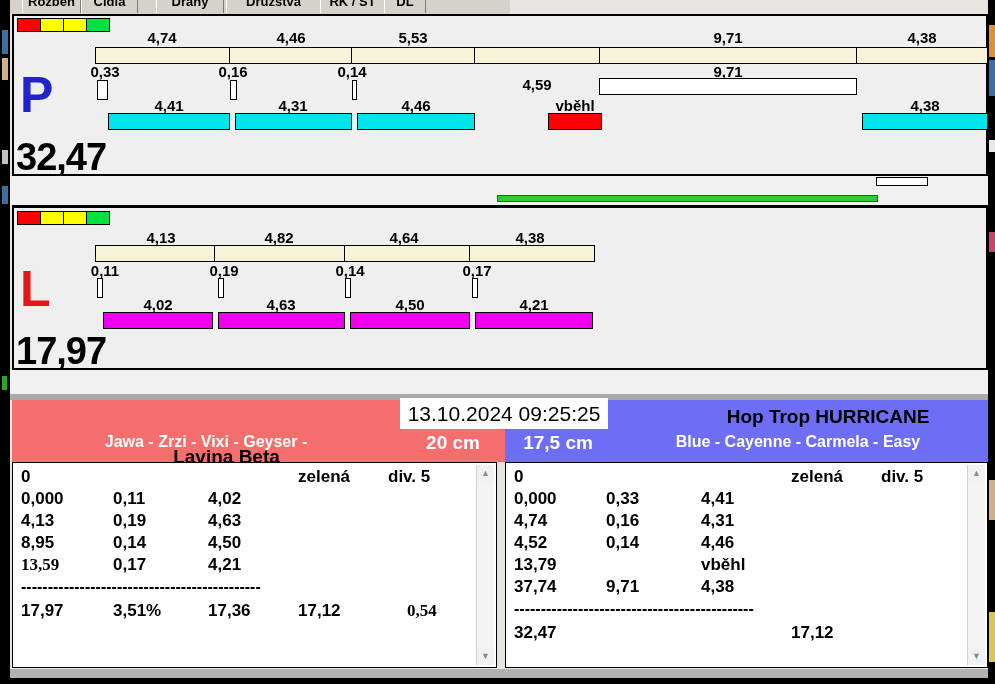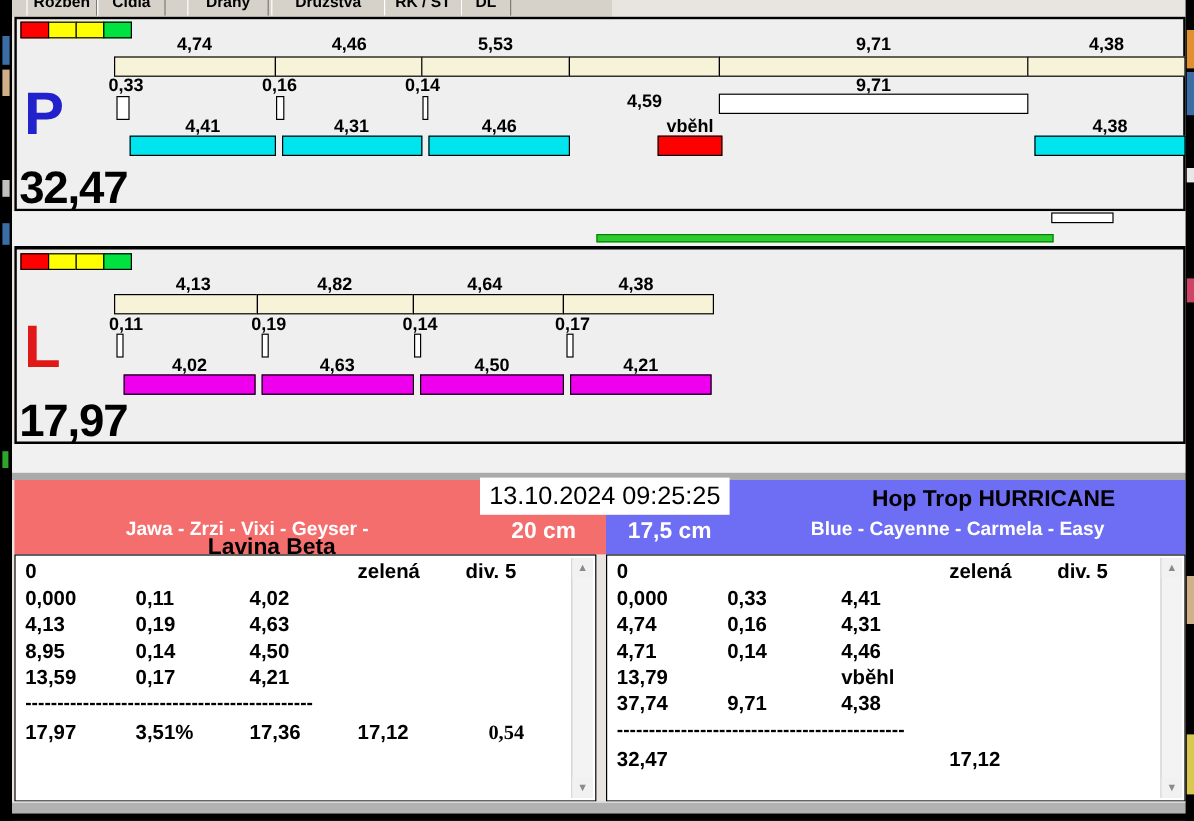--- a/index.html
+++ b/index.html
@@ -182,21 +182,21 @@
   <div class="cell" style="left:195px;top:26px;">4,02</div>
 
   <div class="cell" style="left:8px;top:48px;">4,13</div>
   <div class="cell" style="left:100px;top:48px;">0,19</div>
   <div class="cell" style="left:195px;top:48px;">4,63</div>
 
   <div class="cell" style="left:8px;top:70px;">8,95</div>
   <div class="cell" style="left:100px;top:70px;">0,14</div>
   <div class="cell" style="left:195px;top:70px;">4,50</div>
 
-  <div class="cell" style="left:8px;top:92px;">13,59</div>
+  <div class="cell" style="left:8px;top:92px;font-family:Liberation Serif, serif;">13,59</div>
   <div class="cell" style="left:100px;top:92px;">0,17</div>
   <div class="cell" style="left:195px;top:92px;">4,21</div>
 
   <div class="dash" style="left:8px;top:114px;">---------------------------------------------</div>
 
   <div class="cell" style="left:8px;top:138px;">17,97</div>
   <div class="cell" style="left:100px;top:138px;text-align:right;">3,51%</div>
   <div class="cell" style="left:195px;top:138px;">17,36</div>
   <div class="cell" style="left:285px;top:138px;">17,12</div>
   <div class="cell" style="left:394px;top:138px;font-family:Liberation Serif, serif;">0,54</div>
@@ -213,21 +213,21 @@
   <div class="cell" style="left:375px;top:4px;">div. 5</div>
 
   <div class="cell" style="left:8px;top:26px;">0,000</div>
   <div class="cell" style="left:100px;top:26px;">0,33</div>
   <div class="cell" style="left:195px;top:26px;">4,41</div>
 
   <div class="cell" style="left:8px;top:48px;">4,74</div>
   <div class="cell" style="left:100px;top:48px;">0,16</div>
   <div class="cell" style="left:195px;top:48px;">4,31</div>
 
-  <div class="cell" style="left:8px;top:70px;">4,71</div>
+  <div class="cell" style="left:8px;top:70px;">4,52</div>
   <div class="cell" style="left:100px;top:70px;">0,14</div>
   <div class="cell" style="left:195px;top:70px;">4,46</div>
 
   <div class="cell" style="left:8px;top:92px;text-align:right;">13,79</div>
   <div class="cell" style="left:195px;top:92px;">vběhl</div>
 
   <div class="cell" style="left:8px;top:114px;">37,74</div>
   <div class="cell" style="left:100px;top:114px;">9,71</div>
   <div class="cell" style="left:195px;top:114px;">4,38</div>
 

